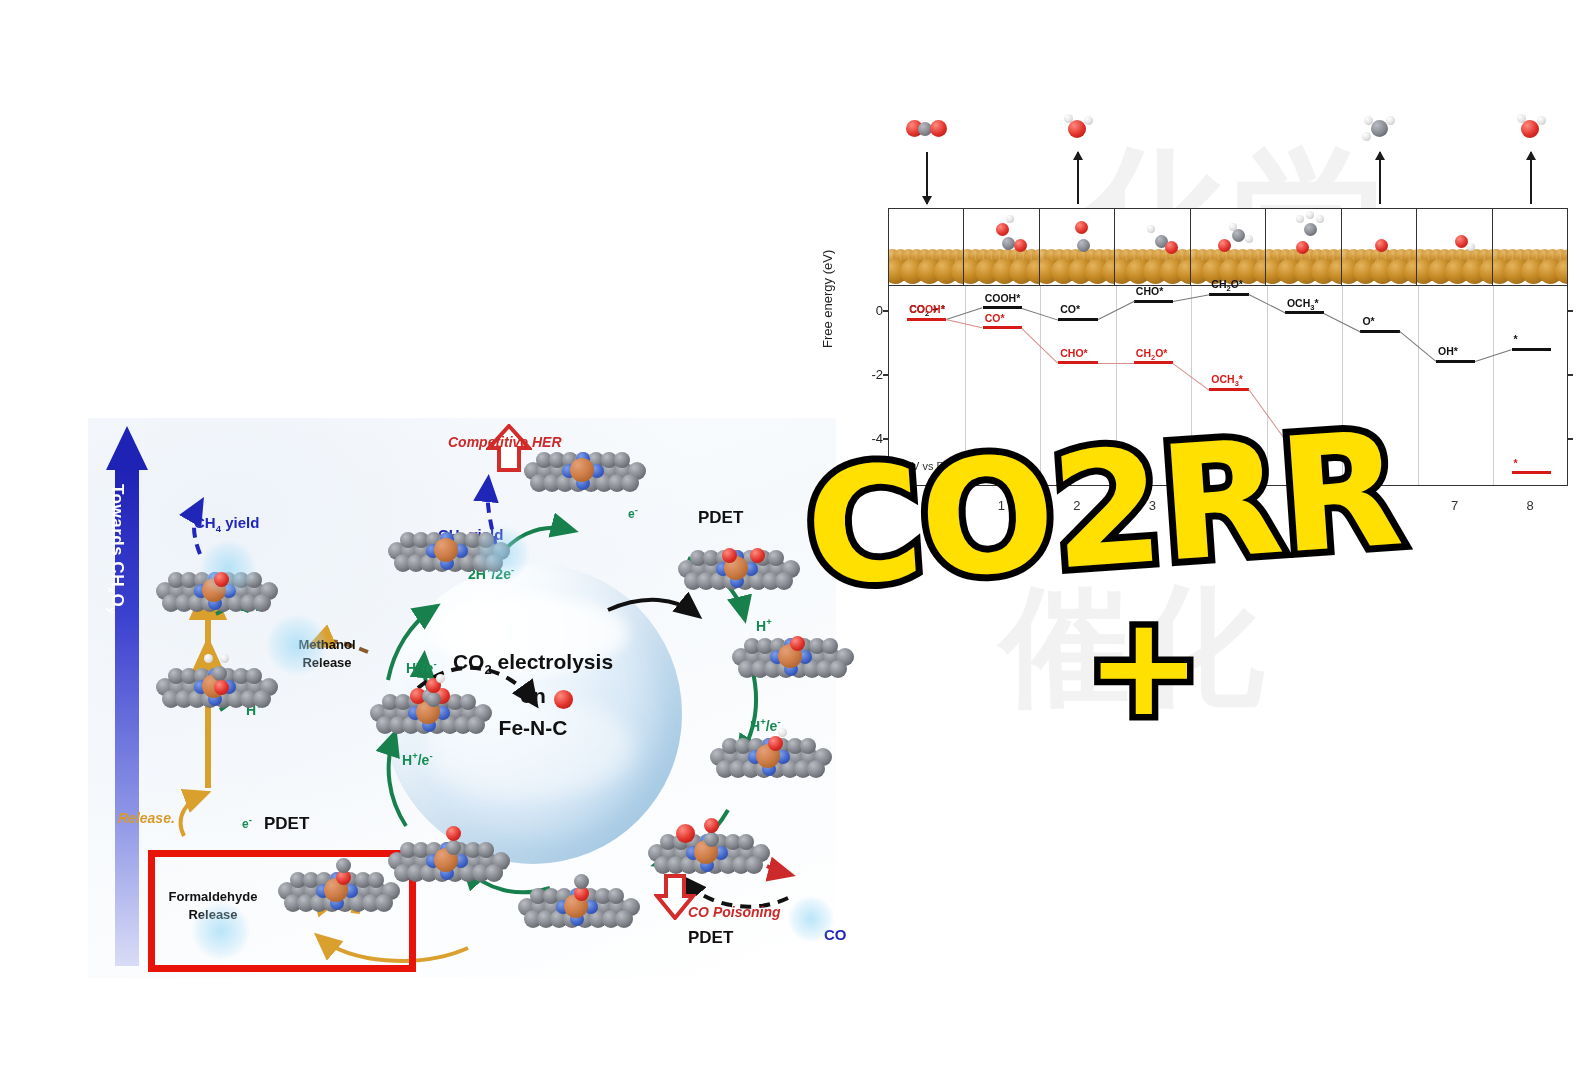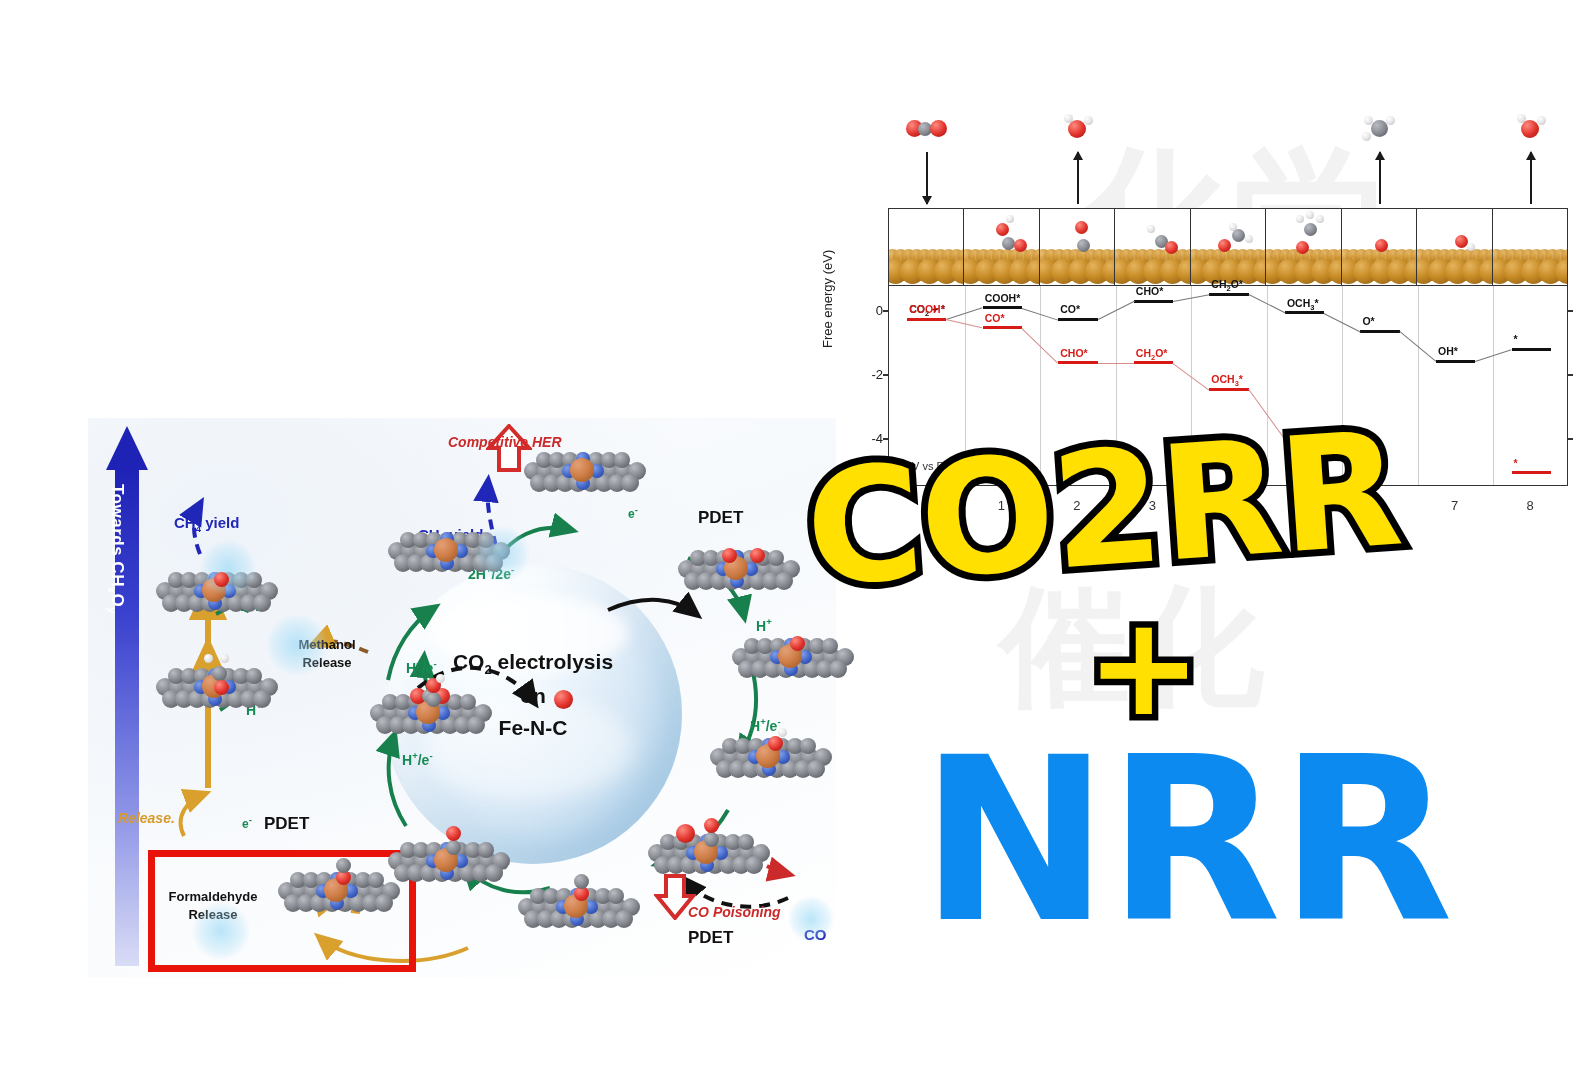--- a/index.html
+++ b/index.html
@@ -110,21 +110,21 @@
   .cluster .cN { background:radial-gradient(circle at 34% 30%, #7f9fe8 0%, #3f63c8 55%, #1f3a93 100%); }
   .cluster .cFe{ background:radial-gradient(circle at 32% 28%, #e5a077 0%, #cd7c45 50%, #9a5420 100%); }
   .cluster .cO { background:radial-gradient(circle at 34% 30%, #ff8b80 0%, #e0312a 55%, #9c1310 100%); }
   .cluster .cH { background:radial-gradient(circle at 34% 30%, #ffffff 0%, #e2e2e2 55%, #b5b5b5 100%); }
 
   .glowmol { position:absolute; border-radius:50%;
              background:radial-gradient(circle, rgba(142,213,245,.60) 0%, rgba(170,222,248,.26) 55%, rgba(255,255,255,0) 72%); }
 
   .lab { position:absolute; font-weight:bold; white-space:nowrap; }
   .lab.green { color:#158a52; font-size:14px; }
-  .lab.blue  { color:#2026b8; font-size:15px; }
+  .lab.blue  { color:#2026b8; font-size:15px;margin-left:20px; }
   .lab.dark  { color:#111; font-size:17px; }
   .lab.red-i { color:#cc2a2a; font-size:14px; font-style:italic; }
   .lab.orange{ color:#d89a2c; font-size:14px; font-style:italic; }
   .lab.small { font-size:12px; }
   .lab sub, .lab sup { font-size:9.5px; }
 
   #redbox { position:absolute; left:60px; top:432px; width:268px; height:122px;
             border:7px solid #e8140a; background:transparent; }
 
   
@@ -948,15 +948,14 @@
       <div style="position: absolute; left: 466px; top: 272px;">
         <div style="position: absolute; border-radius: 50%; height: 19px; width: 19px; left: 0px; top: 0px; background: radial-gradient(circle at 34% 30%, rgb(255, 139, 128), rgb(224, 49, 42) 55%, rgb(156, 19, 16));"></div>
       </div>
       <div style="position: absolute; left: 588px; top: 406px;">
         <div style="position: absolute; border-radius: 50%; height: 19px; width: 19px; left: 0px; top: 0px; background: radial-gradient(circle at 34% 30%, rgb(255, 139, 128), rgb(224, 49, 42) 55%, rgb(156, 19, 16));"></div>
       </div>
     </div>
 
   <div id="co2rr">CO2RR</div>
   <div id="plus">+</div>
-  <div id="nrr">NRR</div>
 
 </div>
 
 </body></html>

